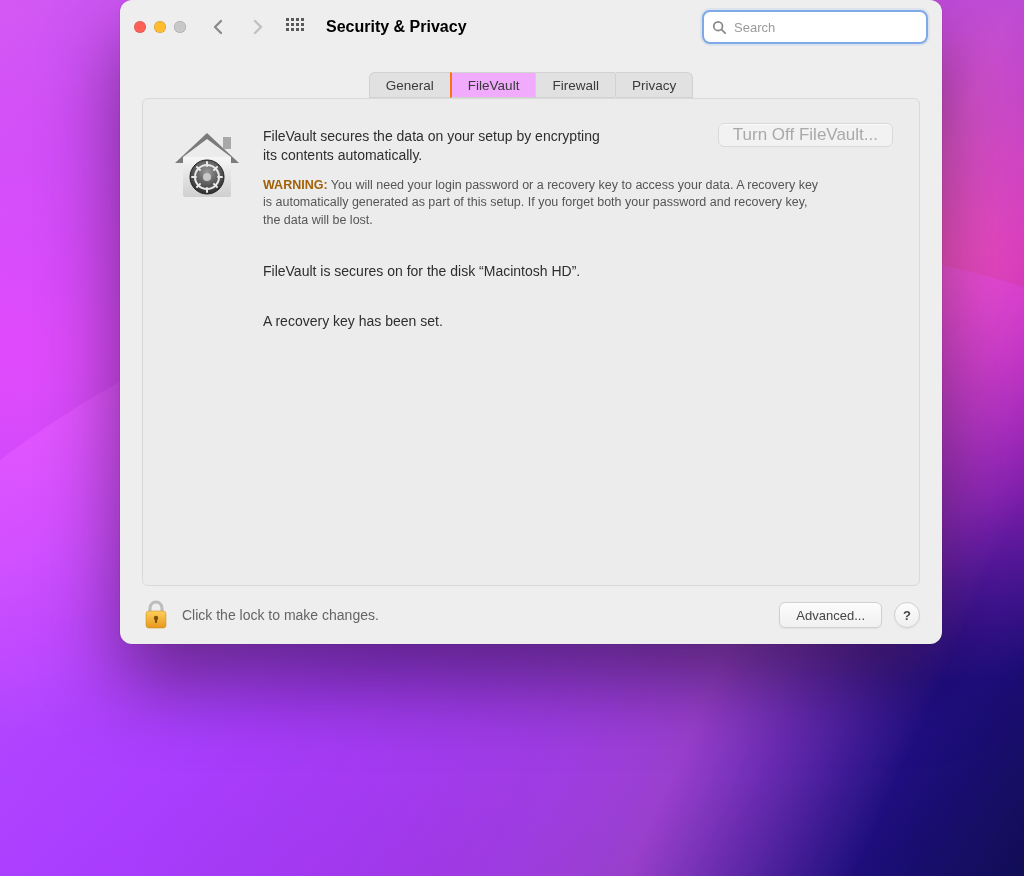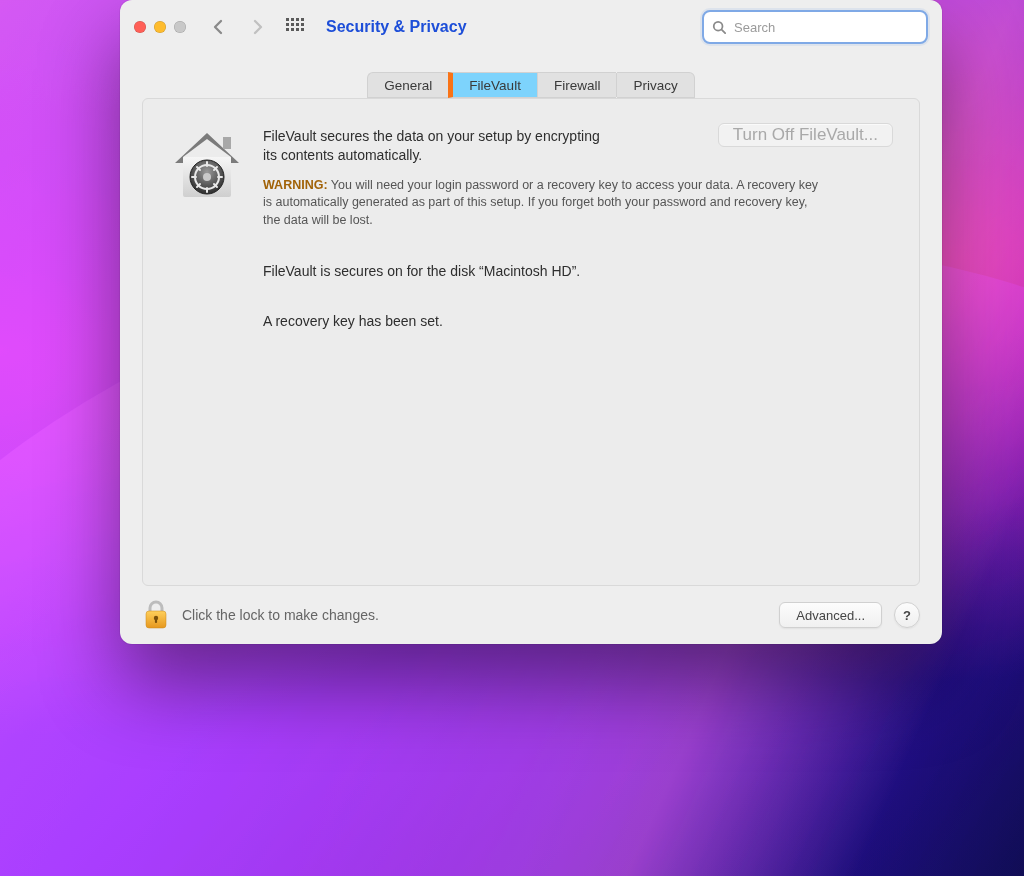--- a/index.html
+++ b/index.html
@@ -90,21 +90,21 @@
 
   .grid-btn {
     width: 30px; height: 28px;
     display: flex; align-items: center; justify-content: center;
     color: #5a5a5a;
   }
 
   .title {
     font-weight: 700;
     font-size: 16px;
-    color: #1d4ed8;
+    color: #000000;
     margin-left: 8px;
   }
 
   .search-wrap {
     margin-left: auto;
     width: 206px;
     height: 30px;
     border: 2.5px solid #7fa9e6;
     border-radius: 8px;
     background: #fff;
@@ -140,22 +140,22 @@
     cursor: default;
   }
   .tabbar .tab.first { border-left: 1px solid #d1d1d1; border-top-left-radius: 6px; }
   .tabbar .tab.last  { border-right: 1px solid #d1d1d1; border-top-right-radius: 6px; }
   .tabbar .sep {
     width: 1px; height: 24px;
     background: #d1d1d1;
     align-self: center;
   }
   .tabbar .tab.active {
-    background: #7dd3fc;
-    border-left: 5px solid #f97316;
+    background: #f0abfc;
+    border-left: 2px solid #f97316;
     border-right: 1px solid #d1d1d1;
   }
 
   .content {
     margin: 0 22px 0 22px;
     flex: 1;
     min-height: 0;
     border: 1px solid #d9d9d9;
     border-radius: 6px;
     background: #ececec;

